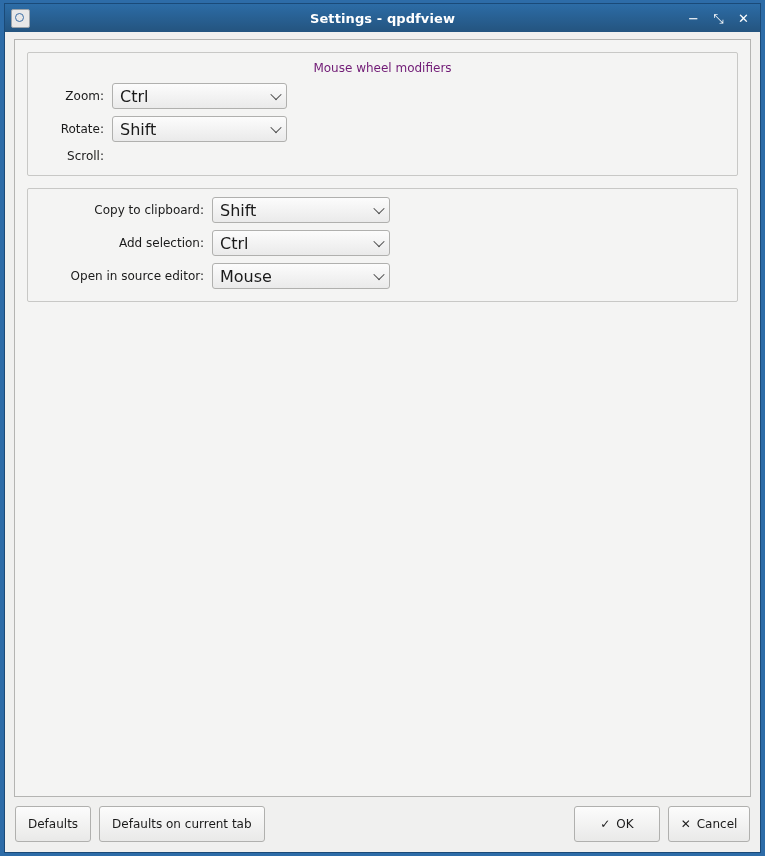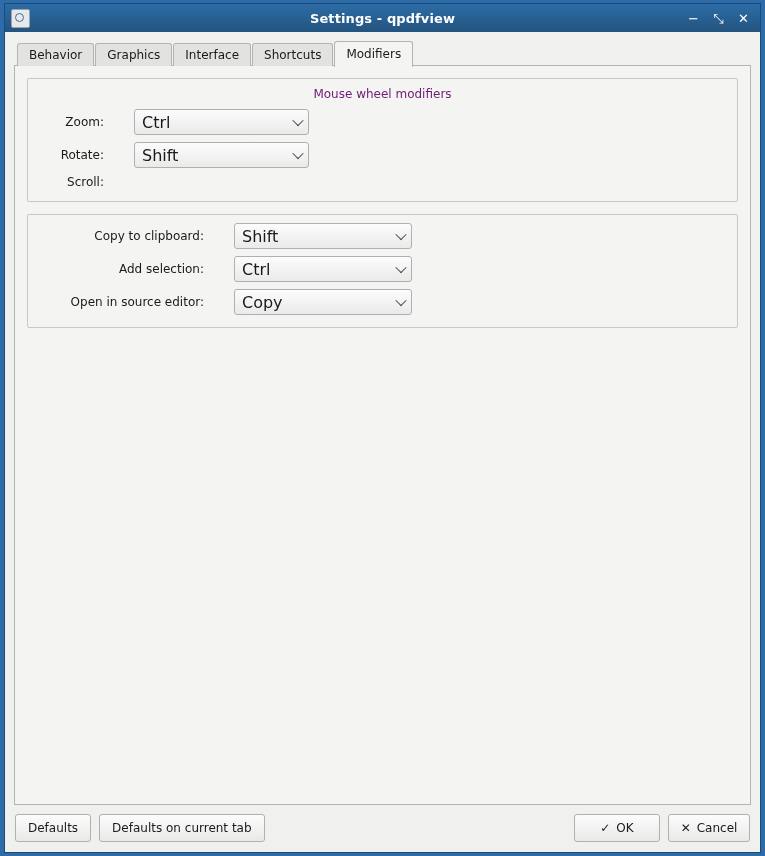--- a/index.html
+++ b/index.html
@@ -152,21 +152,20 @@
   .group-title {
     text-align: center;
     font-size: 12px;
     color: #701a75;
     margin-bottom: 8px;
   }
   .row {
     display: flex;
     align-items: center;
     margin-bottom: 7px;
-    gap: 22px;
   }
   .row:last-child { margin-bottom: 0; }
   .row .label {
     text-align: right;
     padding-right: 8px;
     font-size: 12px;
     color: #1a1a1a;
     box-sizing: border-box;
   }
   .wheel-group .label { width: 72px; }
@@ -213,21 +212,21 @@
 
   
   .bottombar {
     flex: 0 0 auto;
     display: flex;
     align-items: center;
     padding: 9px 10px 10px 10px;
     box-sizing: border-box;
   }
   .btn {
-    height: 28px;
+    height: 36px;
     background: linear-gradient(to bottom, #fcfcfc 0%, #e9e9e8 100%);
     border: 1px solid #b0b0ae;
     border-radius: 3px;
     font-size: 12px;
     color: #1a1a1a;
     padding: 0 12px;
     display: inline-flex;
     align-items: center;
     justify-content: center;
     gap: 6px;
@@ -251,27 +250,20 @@
     <div class="title-text">Settings - qpdfview</div>
     <div class="title-buttons">
       <div class="tbtn">−</div>
       <div class="tbtn">⤡</div>
       <div class="tbtn">✕</div>
     </div>
   </div>
 
   <div class="content">
 
-    <div class="tabbar">
-      <div class="tab">Behavior</div>
-      <div class="tab">Graphics</div>
-      <div class="tab">Interface</div>
-      <div class="tab">Shortcuts</div>
-      <div class="tab active">Modifiers</div>
-    </div>
 
     <div class="tabpane">
 
       <div class="group wheel-group">
         <div class="group-title">Mouse wheel modifiers</div>
 
         <div class="row">
           <div class="label">Zoom:</div>
           <div class="combo w175">
             <span class="combo-text">Ctrl</span>
@@ -307,21 +299,21 @@
           <div class="combo w178">
             <span class="combo-text">Ctrl</span>
             <span class="arrow"></span>
           </div>
         </div>
 
 
         <div class="row">
           <div class="label">Open in source editor:</div>
           <div class="combo w178">
-            <span class="combo-text">Copy</span>
+            <span class="combo-text">Mouse</span>
             <span class="arrow"></span>
           </div>
         </div>
       </div>
 
     </div>
   </div>
 
   <div class="bottombar">
     <div class="btn">Defaults</div>

